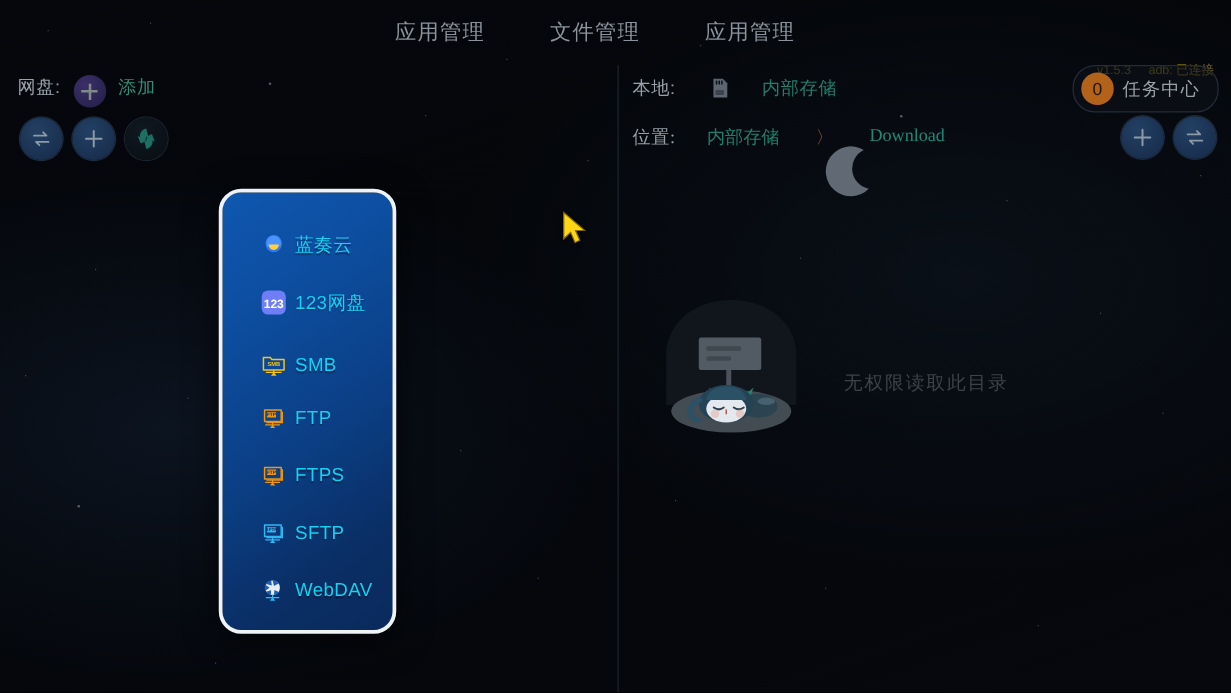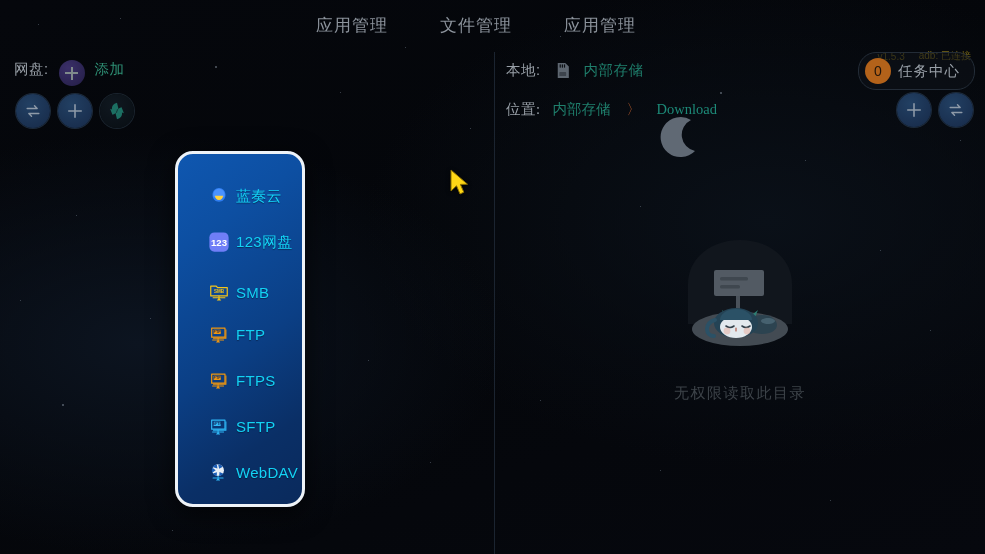--- a/index.html
+++ b/index.html
@@ -138,21 +138,21 @@
   }
   .rbtn.dark {
     background: radial-gradient(circle at 40% 32%, #101820 0%, #0a1016 75%);
     box-shadow: 0 0 0 1px #1a242e;
   }
 
   
   .dropdown {
     position: absolute;
     left: 175px; top: 99px;
-    width: 130px;
+    width: 142px;
     height: 356px;
     border-radius: 18px;
     border: 3px solid #eef3f8;
     background: linear-gradient(145deg, #0f57b0 0%, #0d4fa2 22%, #0b3f85 55%, #0a2f66 80%, #0a2a5c 100%);
     box-shadow: 0 6px 26px rgba(0,0,0,.65);
     overflow: hidden;
     box-sizing: border-box;
   }
   .dd-item {
     position: absolute;
@@ -187,21 +187,21 @@
 
   
   .right-pane {
     position: absolute;
     left: 495px; top: 52px; right: 0; bottom: 0;
   }
   .rowline {
     position: absolute;
     display: flex;
     align-items: center;
-    gap: 12px;
+    gap: 25px;
     white-space: nowrap;
     justify-content: space-between;
   }
   .rowline.local { left: 11px; top: 9px; }
   .rowline.loc   { left: 11px; top: 48px; font-family: Liberation Serif, serif; }
   .rowline .lbl2 {
     font-size: 14.5px;
     color: #99a0a8;
     letter-spacing: .5px;
   }
@@ -262,21 +262,21 @@
     left: 163px; top: 64px;
     width: 44px; height: 44px;
   }
 
   
   .empty-state {
     position: absolute;
     left: 0; right: 0;
     top: 176px;
     display: flex;
-    flex-direction: column;
+    flex-direction: row;
     align-items: center;
   }
   .empty-art { width: 180px; height: 150px; display:block; }
   .empty-text {
     margin-top: 6px;
     font-size: 15px;
     color: #3d4349;
     letter-spacing: 1.5px;
   }
 </style>

